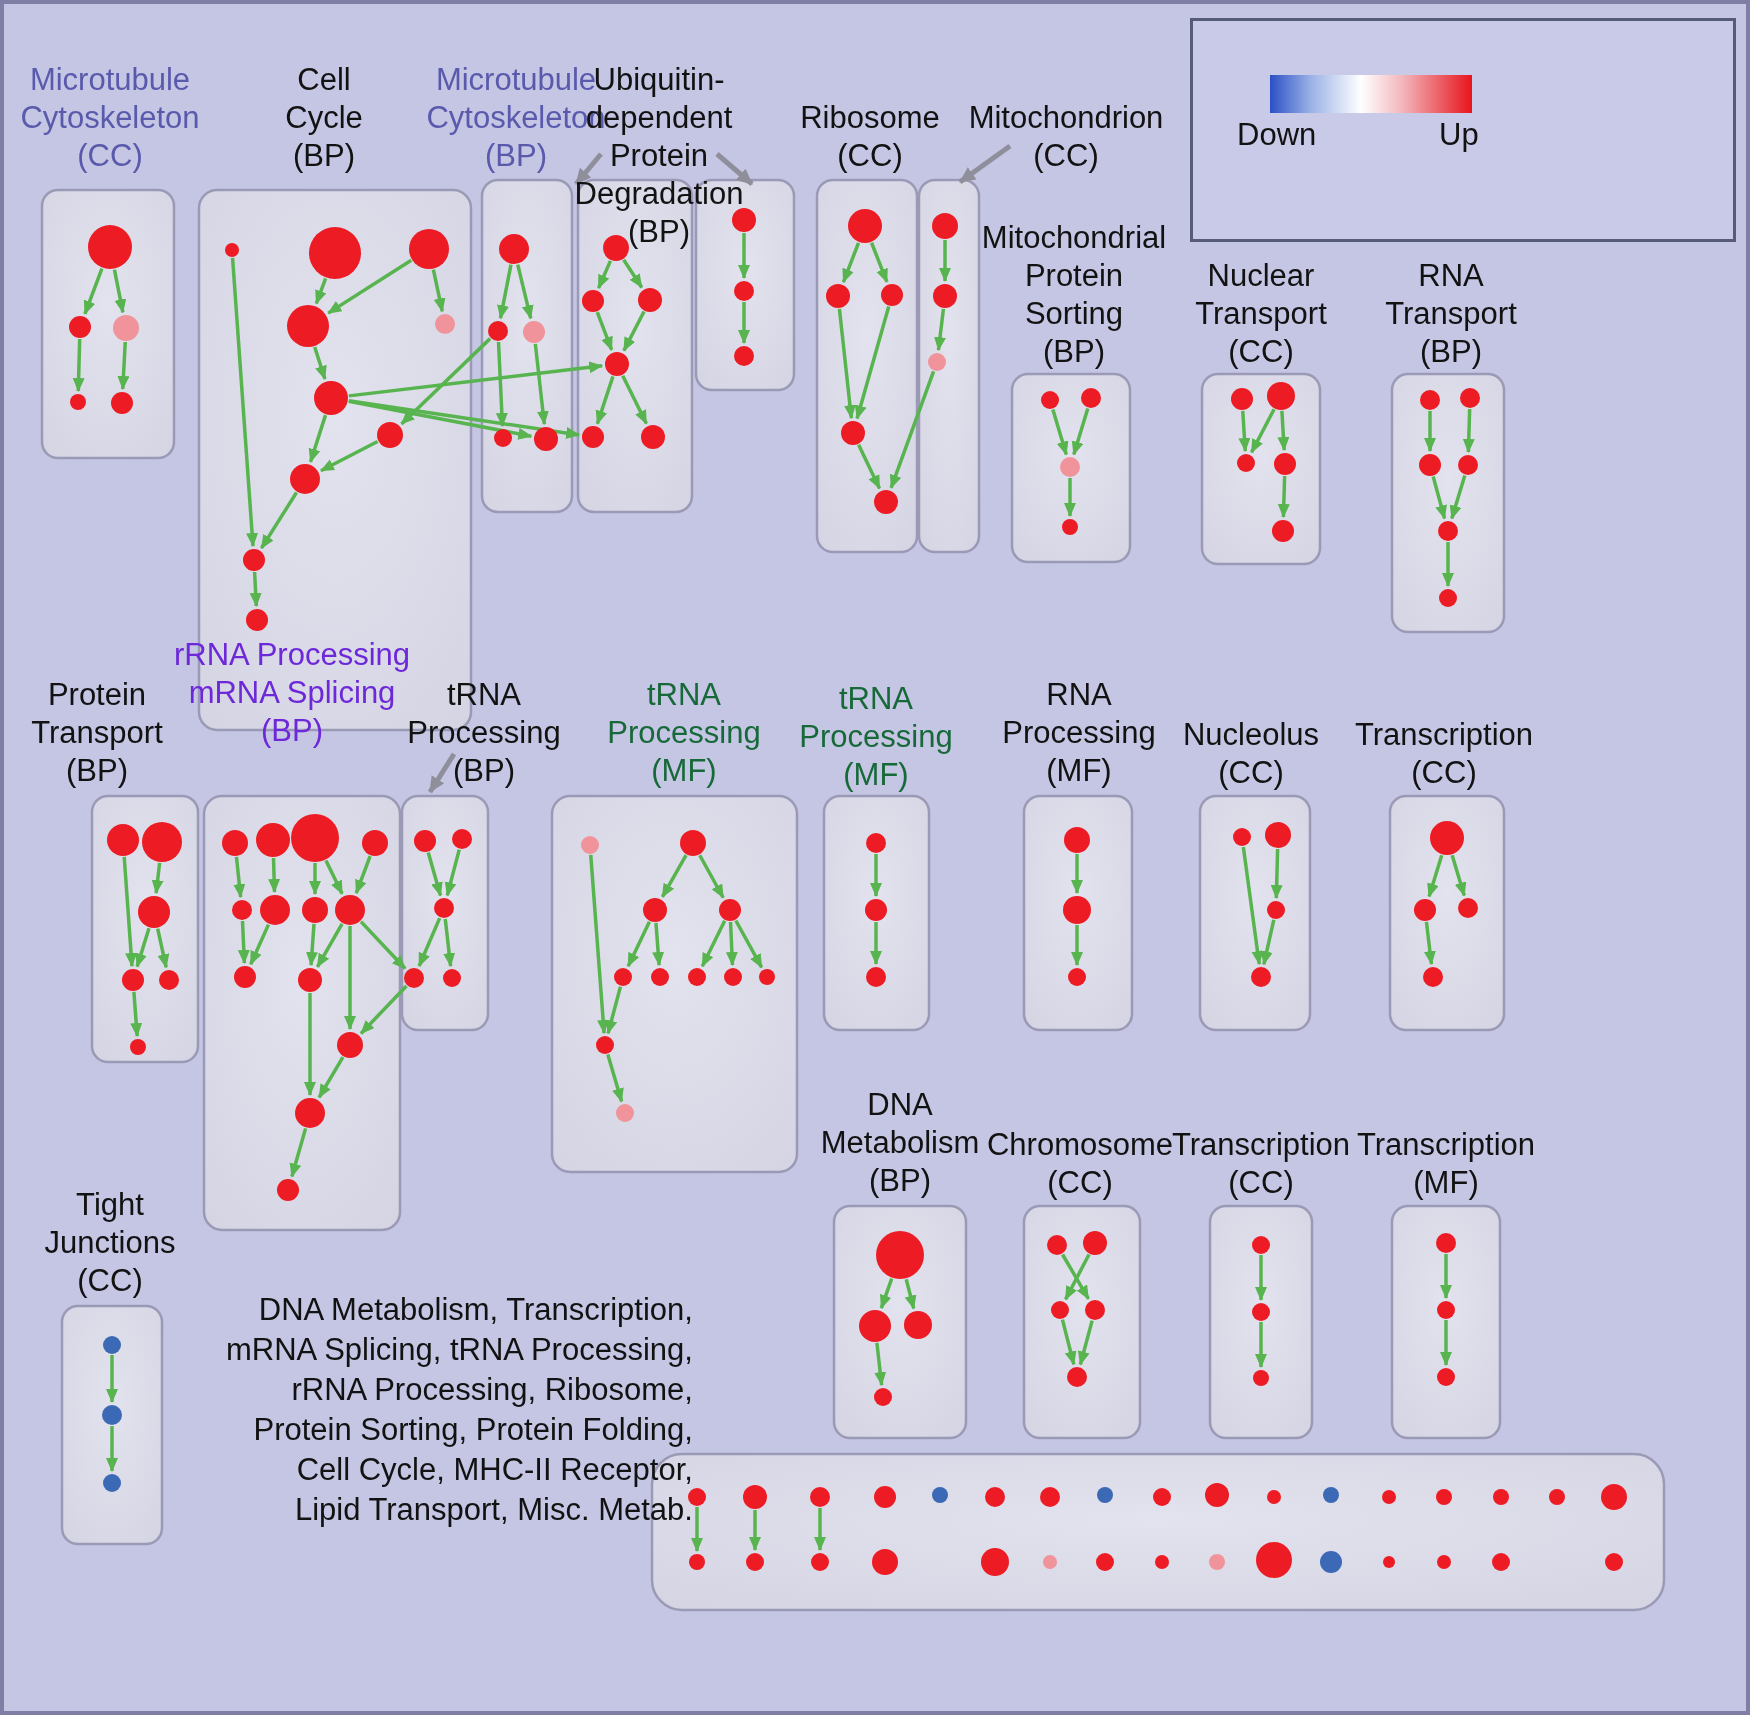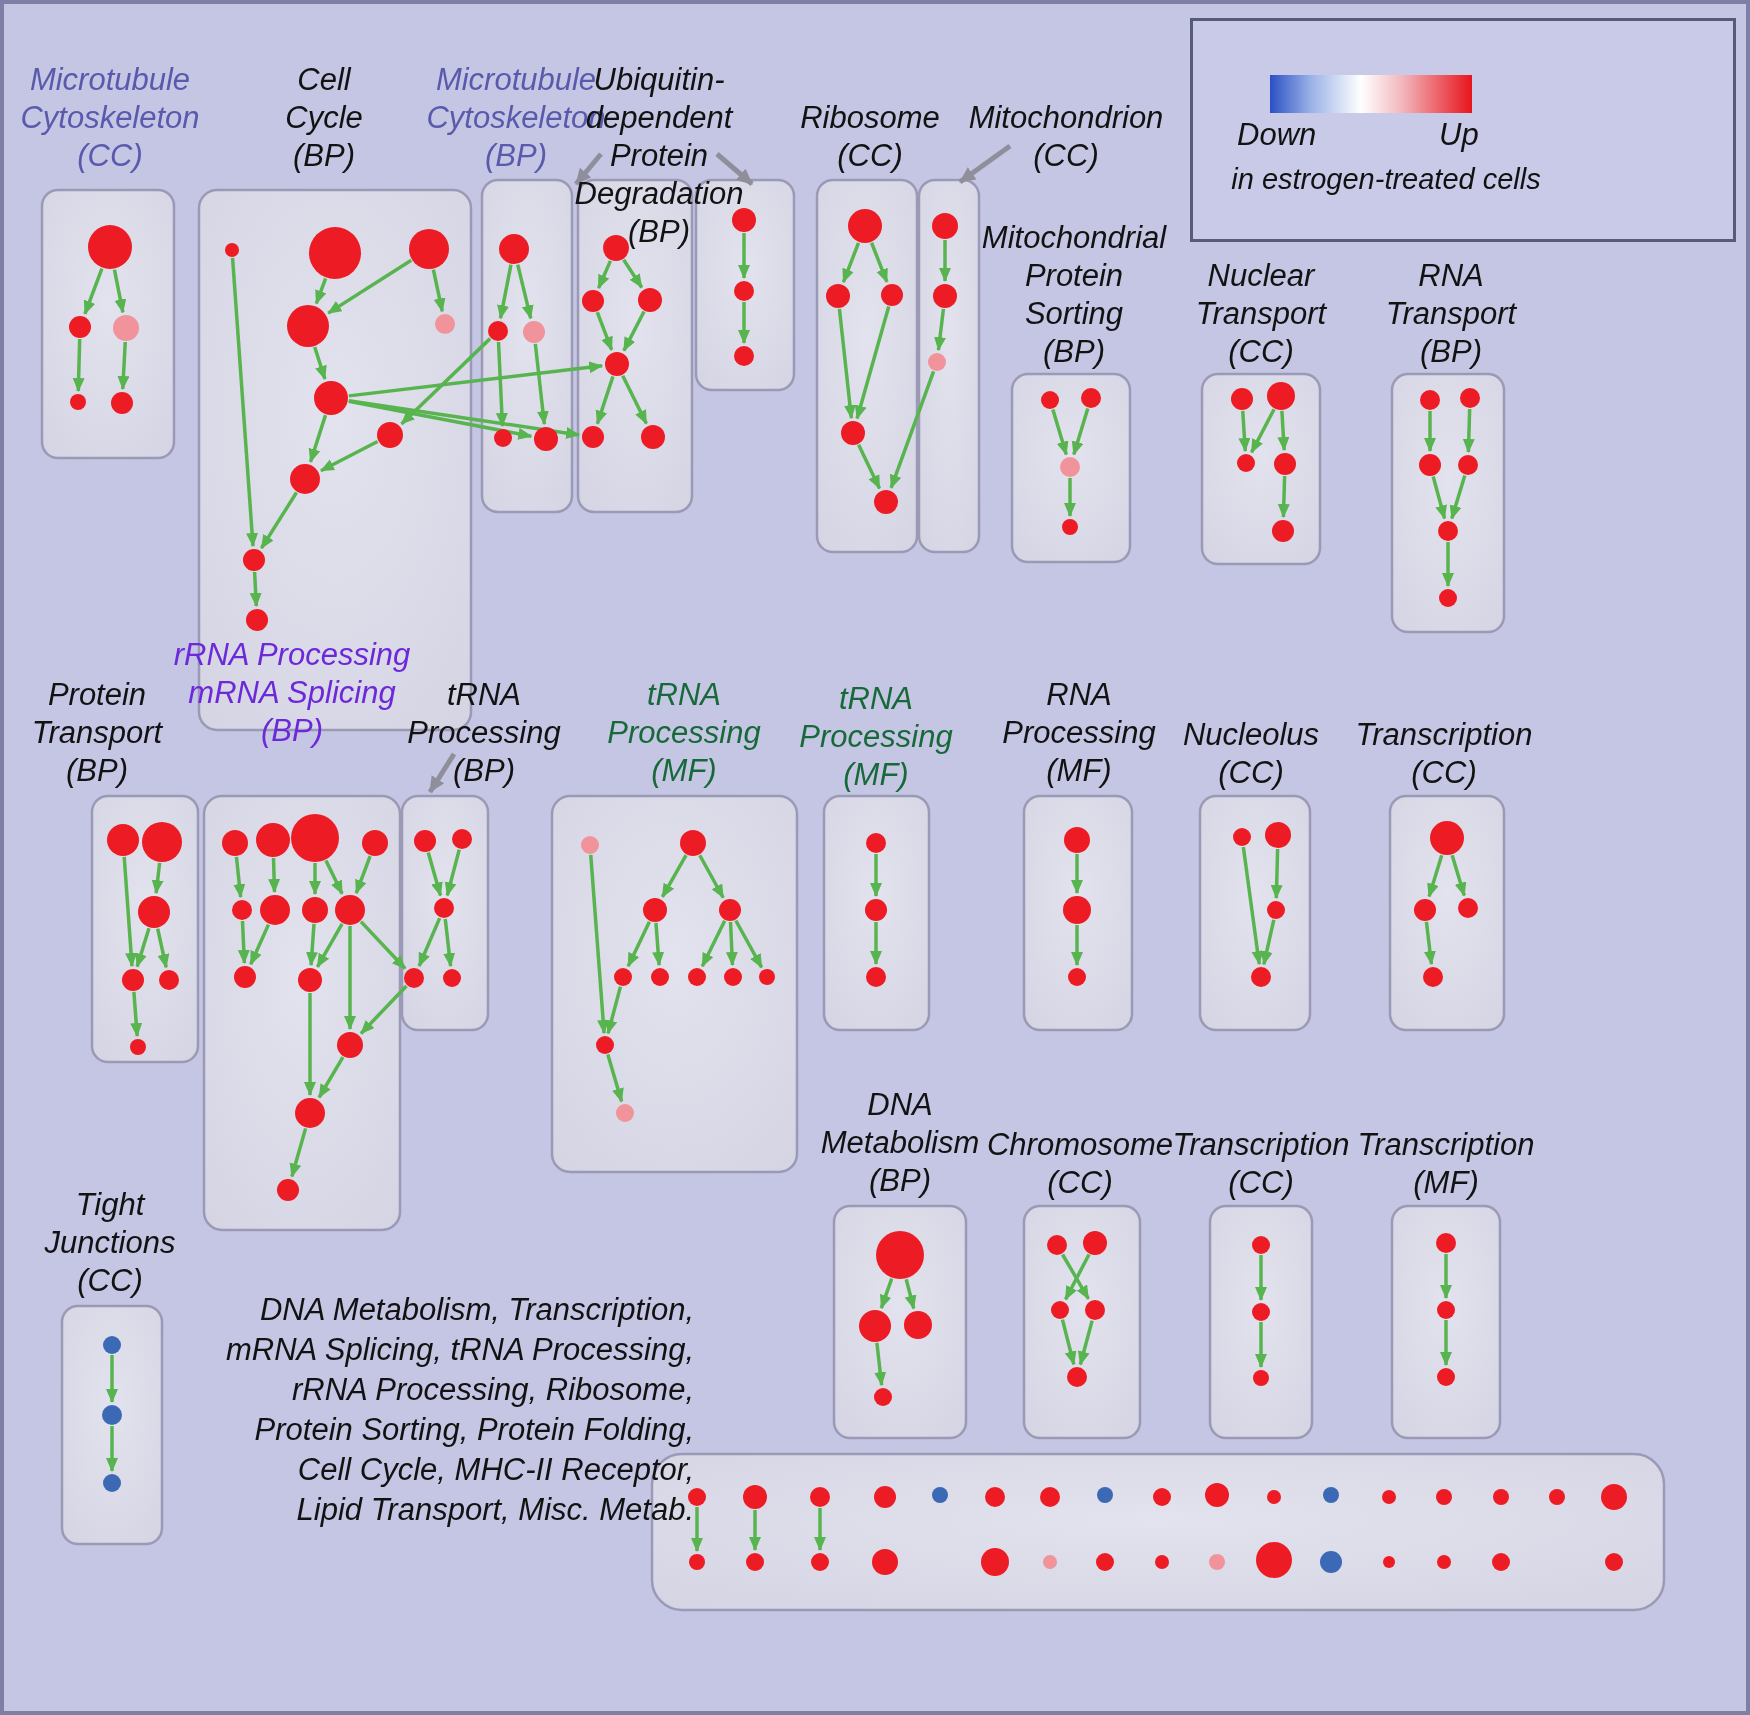--- a/index.html
+++ b/index.html
@@ -1,17 +1,17 @@
 <!DOCTYPE html>
 <html><head>
 <meta charset="utf-8">
 <style>
   html,body{margin:0;padding:0;}
   body{font-family:"Liberation Sans",sans-serif;}
-  .figure{position:relative;width:1750px;height:1715px;box-sizing:border-box;overflow:hidden;font-style:italic;}
+  .figure{position:relative;width:1750px;height:1715px;box-sizing:border-box;overflow:hidden;}
   .figure svg{position:absolute;left:0;top:0;}
   .group-label{position:absolute;transform:translateX(-50%);text-align:center;
     font-size:31px;line-height:38px;white-space:pre;font-weight:normal;}
   .legend{position:absolute;left:1186px;top:14px;width:546px;height:224px;box-sizing:border-box;
     border:3px solid #565b76;}
   .legend-title{position:absolute;left:0;top:10px;width:348px;text-align:center;font-size:31px;}
   .legend-bar{position:absolute;left:77px;top:54px;width:202px;height:38px;}
   .legend-down{position:absolute;left:44px;top:96px;font-size:31px;}
   .legend-up{position:absolute;left:246px;top:96px;font-size:31px;}
   .legend-line1{position:absolute;left:-17px;top:142px;width:420px;text-align:center;font-size:29px;white-space:nowrap;}
@@ -386,21 +386,20 @@
 (MF)</div>
       <div class="group-label" style="left: 106px; top: 1182px; color: rgb(18, 18, 18);">Tight
 Junctions
 (CC)</div>
     </div>
 
   <div class="legend" id="legend" style="background: rgb(201, 201, 232); border-color: rgb(86, 91, 118); color: rgb(18, 18, 18);">
     <div class="legend-bar" id="legend-bar" style="background: linear-gradient(to right, rgb(43, 80, 197) 0%, rgb(154, 177, 230) 20%, rgb(255, 255, 255) 45%, rgb(242, 185, 190) 65%, rgb(232, 20, 28) 100%);"></div>
     <div class="legend-down">Down</div>
     <div class="legend-up">Up</div>
-    <div class="legend-line1">in estrogen-treated cells</div>
   </div>
 
   <div class="misc-text" style="color: rgb(18, 18, 18);">DNA Metabolism, Transcription,
 mRNA Splicing, tRNA Processing,
 rRNA Processing, Ribosome,
 Protein Sorting, Protein Folding,
 Cell Cycle, MHC-II Receptor,
 Lipid Transport, Misc. Metab.</div>
 </div>
 

